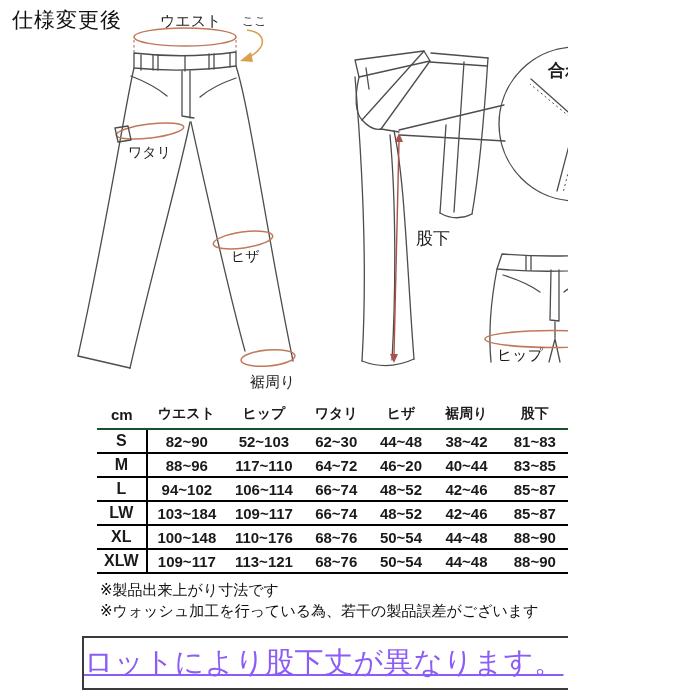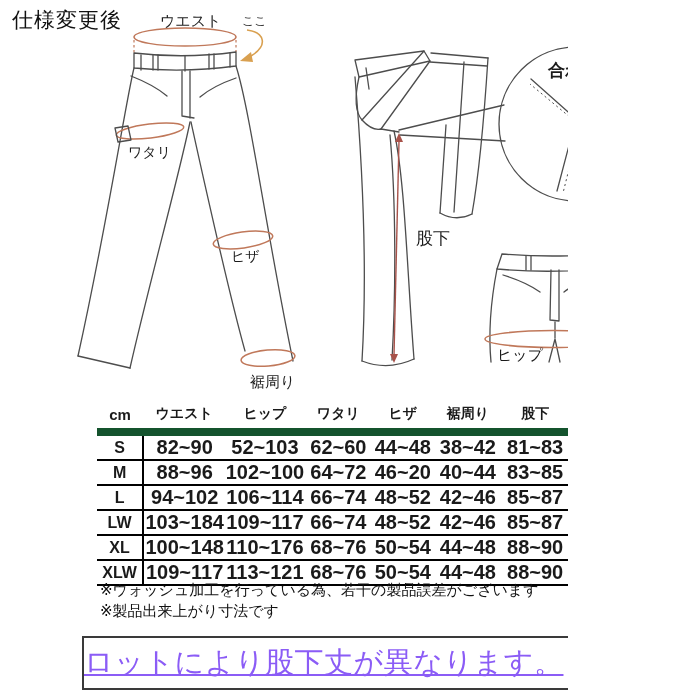--- a/index.html
+++ b/index.html
@@ -17,23 +17,23 @@
   svg .measure-dash{stroke:#c0785a;stroke-width:1.2;fill:none;stroke-dasharray:2.5 2.5;}
   svg .red{stroke:#a8524a;stroke-width:1.4;fill:none;}
   svg .redfill{fill:#a8524a;stroke:none;}
   svg .orange{stroke:#d9a050;stroke-width:1.6;fill:none;}
   svg .orangefill{fill:#d9a050;stroke:none;}
   svg .dot{stroke:#4d4d4d;stroke-width:1;fill:none;stroke-dasharray:2 3;}
 
   .size-table{position:absolute;left:97px;top:400px;border-collapse:collapse;table-layout:fixed;}
   .size-table th,.size-table td{padding:0;text-align:center;vertical-align:middle;
       font-weight:bold;white-space:nowrap;}
-  .size-table thead th{height:28px;border-bottom:8px solid #14532d;font-size:14px;}
+  .size-table thead th{height:28px;border-bottom:2px solid #14532d;font-size:14px;}
   .size-table thead th.cm{font-size:15px;}
-  .size-table tbody td{height:22px;border-bottom:2px solid #000;font-size:20px;}
+  .size-table tbody td{height:22px;border-bottom:2px solid #000;font-size:15px;}
   .size-table tbody td.size-col{border-right:2px solid #000;font-size:16px;}
   .col-size{width:53px;}.col-w{width:84px;}.col-h{width:80px;}.col-wat{width:75px;}
   .col-k{width:65px;}.col-hem{width:77px;}.col-i{width:72px;}
 
   .notes{position:absolute;left:100px;top:579px;font-size:15px;line-height:21px;color:#111;}
   .notice-box{position:absolute;left:82px;top:636px;width:541px;height:50px;
       border:2px solid #3a3a3a;display:flex;align-items:center;justify-content:flex-start;
       font-size:29px;letter-spacing:0.5px;color:#8b5cf6;text-decoration:underline;}
 </style>
 </head>
@@ -152,29 +152,29 @@
         <th>ヒザ</th>
         <th>裾周り</th>
         <th>股下</th>
       </tr>
     </thead>
     <tbody>
       <tr>
         <td class="size-col">S</td>
         <td>82~90</td>
         <td>52~103</td>
-        <td>62~60</td>
+        <td>62~30</td>
         <td>44~48</td>
         <td>38~42</td>
         <td>81~83</td>
       </tr>
       <tr>
         <td class="size-col">M</td>
         <td>88~96</td>
-        <td>102~100</td>
+        <td>117~110</td>
         <td>64~72</td>
         <td>46~20</td>
         <td>40~44</td>
         <td>83~85</td>
       </tr>
       <tr>
         <td class="size-col">L</td>
         <td>94~102</td>
         <td>106~114</td>
         <td>66~74</td>
@@ -207,22 +207,22 @@
         <td>68~76</td>
         <td>50~54</td>
         <td>44~48</td>
         <td>88~90</td>
       </tr>
     </tbody>
   </table>
 
   
   <div class="notes">
+    <div>※製品出来上がり寸法です</div>
     <div>※ウォッシュ加工を行っている為、若干の製品誤差がございます</div>
-    <div>※製品出来上がり寸法です</div>
   </div>
 
   
   <div class="notice-box">
     <span>ロットにより股下丈が異なります。</span>
   </div>
 
 </div>
 
 </body></html>

